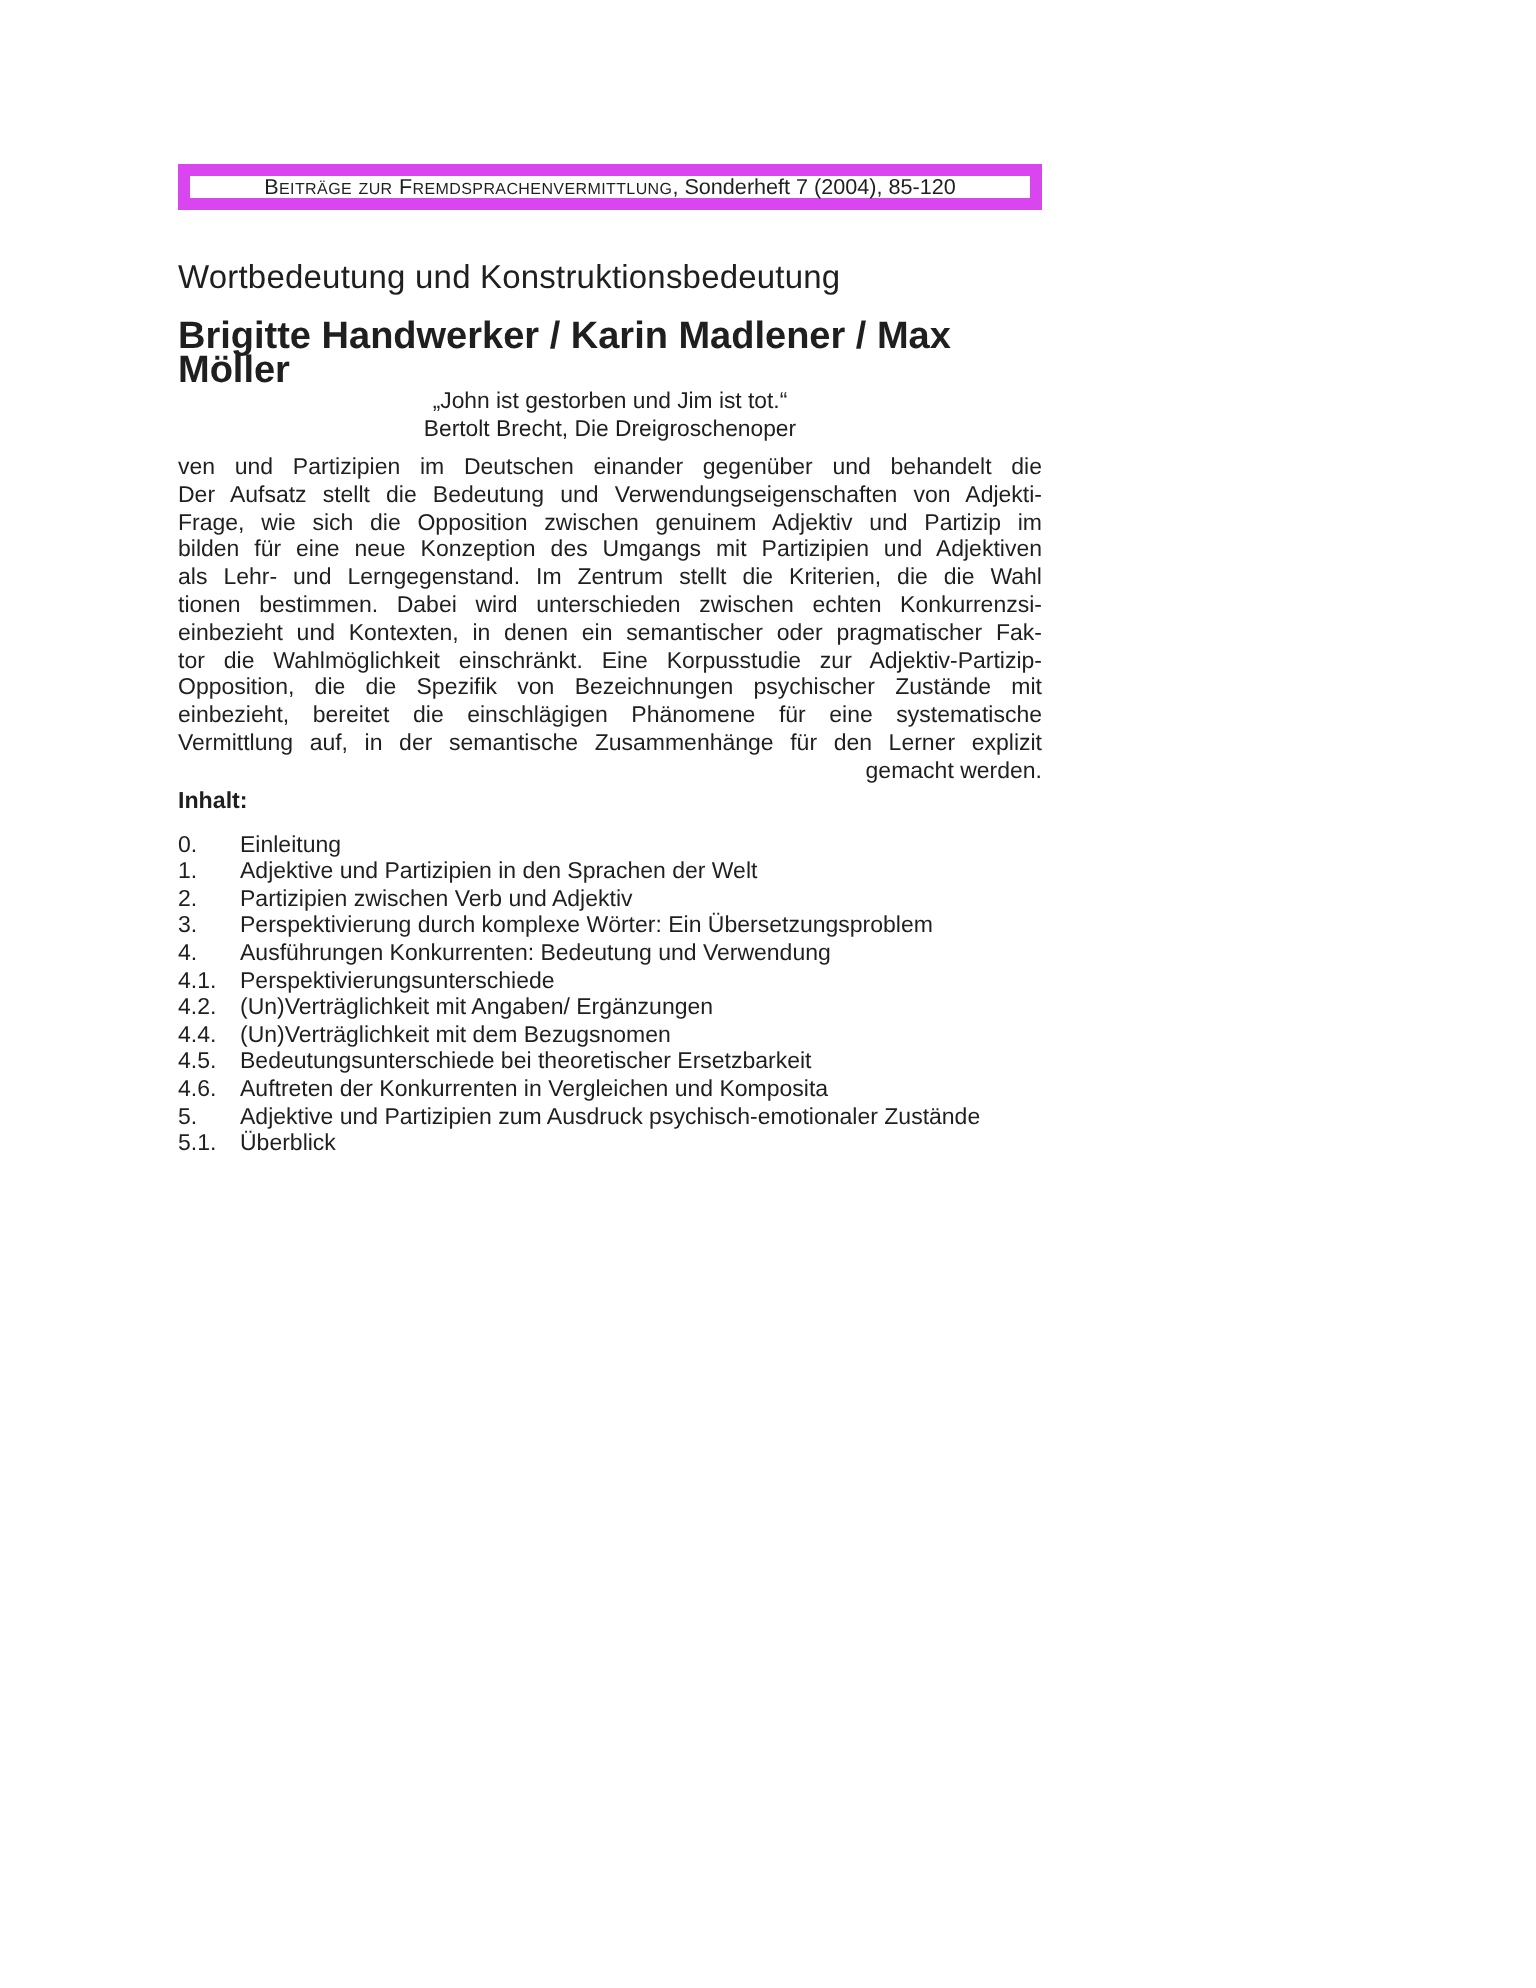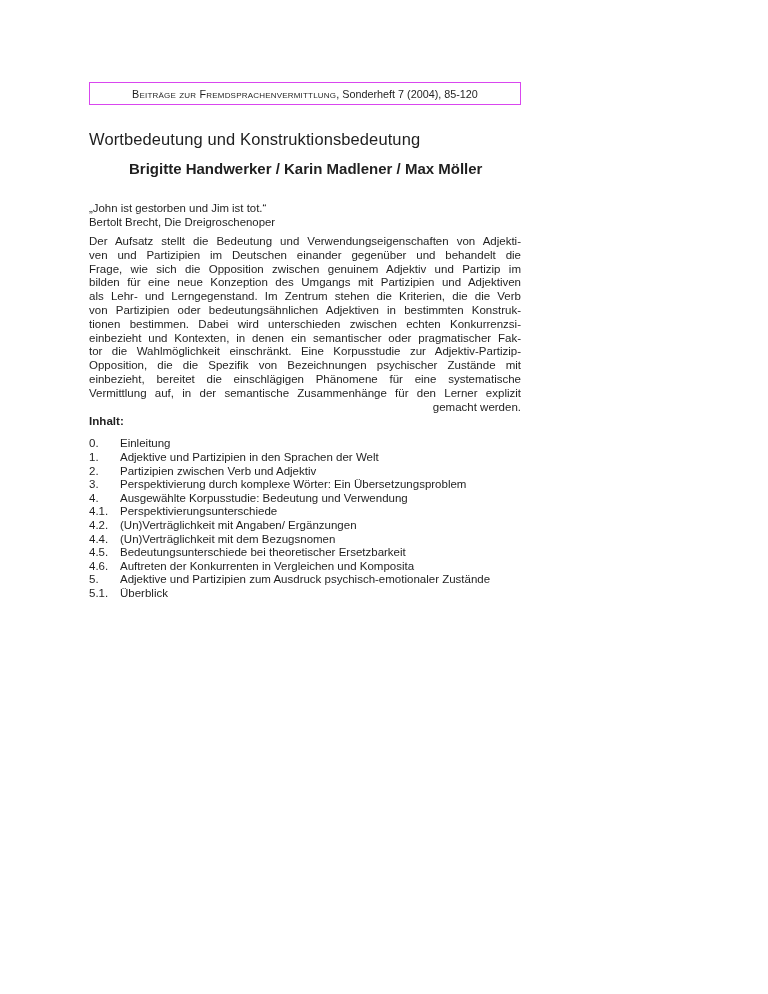--- a/index.html
+++ b/index.html
@@ -23,21 +23,21 @@
   .column {
     position: absolute;
     left: 89px;
     top: 0;
     width: 432px;
   }
   .journal-box {
     margin-top: 82px;
     height: 23px;
     box-sizing: border-box;
-    border: 1px solid #d946ef;
+    border: 6px solid #d946ef;
     display: flex;
     align-items: center;
     justify-content: center;
     font-size: 10.8px;
     white-space: nowrap;
   }
   .journal-name {
     font-variant: small-caps;
     letter-spacing: 0.2px;
   }
@@ -49,30 +49,29 @@
     line-height: 20px;
   }
   .paper-subtitle {
     margin-top: 5px;
     font-size: 12.2px;
     font-weight: bold;
     line-height: 16px;
   }
   .authors-line {
     margin-top: 11px;
-    font-size: 15px;
+    font-size: 19px;
     font-weight: bold;
     line-height: 17px;
-    margin-left: 40px;
   }
   .epigraph {
-    margin-top: 24px;
+    margin-top: 0;
     font-size: 11.4px;
     line-height: 14px;
-    text-align: left;
+    text-align: center;
   }
   .abstract-paragraph {
     margin-top: 6px;
     font-size: 11.5px;
     line-height: 13.8px;
   }
   .jline {
     text-align: justify;
     text-align-last: justify;
     white-space: normal;
@@ -115,26 +114,25 @@
 
 
     <div class="authors-line">Brigitte Handwerker / Karin Madlener / Max Möller</div>
 
     <div class="epigraph">
       <div>„John ist gestorben und Jim ist tot.“</div>
       <div>Bertolt Brecht, Die Dreigroschenoper</div>
     </div>
 
     <div class="abstract-paragraph">
+      <div class="jline">ven und Partizipien im Deutschen einander gegenüber und behandelt die</div>
       <div class="jline">Der Aufsatz stellt die Bedeutung und Verwendungseigenschaften von Adjekti-</div>
-      <div class="jline">ven und Partizipien im Deutschen einander gegenüber und behandelt die</div>
       <div class="jline">Frage, wie sich die Opposition zwischen genuinem Adjektiv und Partizip im</div>
       <div class="jline">bilden für eine neue Konzeption des Umgangs mit Partizipien und Adjektiven</div>
-      <div class="jline">als Lehr- und Lerngegenstand. Im Zentrum stehen die Kriterien, die die Verb</div>
-      <div class="jline">von Partizipien oder bedeutungsähnlichen Adjektiven in bestimmten Konstruk-</div>
+      <div class="jline">als Lehr- und Lerngegenstand. Im Zentrum stellt die Kriterien, die die Wahl</div>
       <div class="jline">tionen bestimmen. Dabei wird unterschieden zwischen echten Konkurrenzsi-</div>
       <div class="jline">einbezieht und Kontexten, in denen ein semantischer oder pragmatischer Fak-</div>
       <div class="jline">tor die Wahlmöglichkeit einschränkt. Eine Korpusstudie zur Adjektiv-Partizip-</div>
       <div class="jline">Opposition, die die Spezifik von Bezeichnungen psychischer Zustände mit</div>
       <div class="jline">einbezieht, bereitet die einschlägigen Phänomene für eine systematische</div>
       <div class="jline">Vermittlung auf, in der semantische Zusammenhänge für den Lerner explizit</div>
       <div class="jlast">gemacht werden.</div>
     </div>
 
     <div class="toc-heading">Inhalt:</div>
@@ -151,21 +149,21 @@
       <div class="toc-row">
         <span class="toc-number">2.</span>
         <span class="toc-label">Partizipien zwischen Verb und Adjektiv</span>
       </div>
       <div class="toc-row">
         <span class="toc-number">3.</span>
         <span class="toc-label">Perspektivierung durch komplexe Wörter: Ein Übersetzungsproblem</span>
       </div>
       <div class="toc-row">
         <span class="toc-number">4.</span>
-        <span class="toc-label">Ausgewählte Korpusstudie: Bedeutung und Verwendung</span>
+        <span class="toc-label">Ausführungen Konkurrenten: Bedeutung und Verwendung</span>
       </div>
       <div class="toc-row">
         <span class="toc-number">4.1.</span>
         <span class="toc-label">Perspektivierungsunterschiede</span>
       </div>
       <div class="toc-row">
         <span class="toc-number">4.2.</span>
         <span class="toc-label">(Un)Verträglichkeit mit Angaben/ Ergänzungen</span>
       </div>
       <div class="toc-row">

